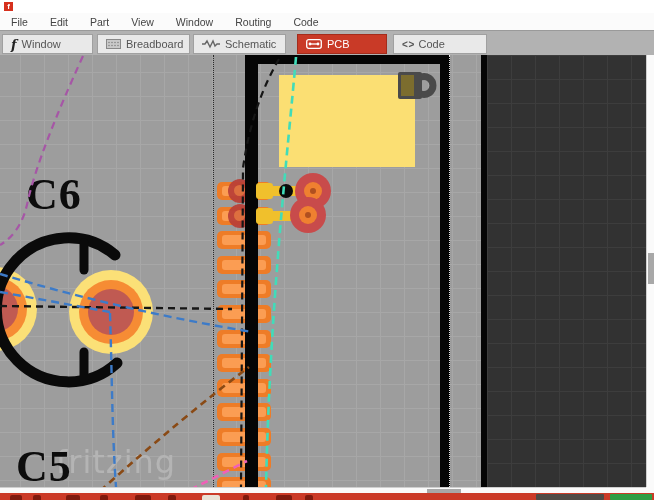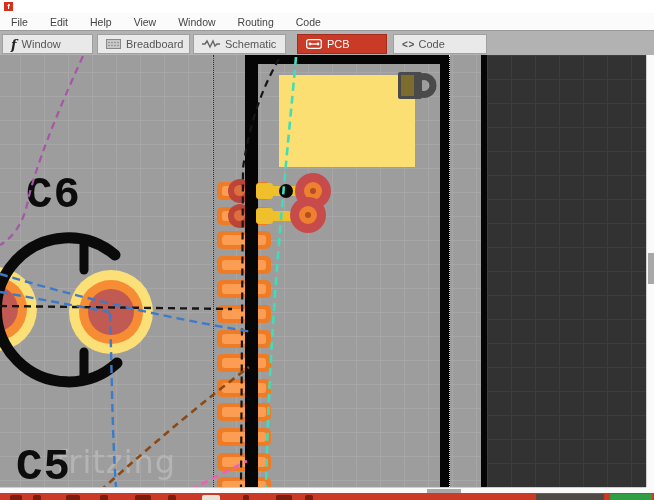--- a/index.html
+++ b/index.html
@@ -27,21 +27,21 @@
   .tab-glyph-f{font-family:"DejaVu Serif",serif;font-style:italic;font-weight:bold;font-size:13px;color:#222;line-height:1;}
   .tab-glyph-code{font-weight:bold;font-size:10px;letter-spacing:-1px;color:#555;}
   .tab svg{display:block;}
 
   
   .canvas{position:absolute;left:0;top:55px;width:646px;height:432px;overflow:hidden;
     background-color:#9d9d9d;
     background-image:linear-gradient(#a7a7a7 1px,transparent 1px),linear-gradient(90deg,#a7a7a7 1px,transparent 1px);
     background-size:24px 24px;background-position:-4px -7px;}
   .watermark{position:absolute;left:56px;top:388px;font-size:32px;font-weight:normal;letter-spacing:1px;color:#b4b4b4;z-index:1;font-family:"DejaVu Sans",sans-serif;}
-  .silk-label{position:absolute;font-family:Liberation Mono, monospace;font-weight:bold;font-size:44px;color:#0c0c0c;z-index:4;letter-spacing:1px;line-height:1;}
+  .silk-label{position:absolute;font-family:Liberation Serif, serif;font-weight:bold;font-size:44px;color:#0c0c0c;z-index:4;letter-spacing:1px;line-height:1;}
   .label-c6{left:26px;top:118px;}
   .label-c5{left:16px;top:390px;}
   .yellow-part{position:absolute;left:279px;top:20px;width:136px;height:92px;background:#fbdf73;z-index:2;}
   .silk-svg{position:absolute;left:0;top:0;z-index:3;pointer-events:none;}
 
   
   .cap-pad{position:absolute;z-index:2;}
   .ring{position:absolute;border-radius:50%;}
   .ring-yellow{background:#fbe077;}
   .ring-orange{background:#f68c34;}
@@ -105,21 +105,21 @@
 
 <div class="app">
 
   <div class="titlebar">
     <div class="app-icon">f</div>
   </div>
 
   <div class="menubar">
     <span class="menu-item">File</span>
     <span class="menu-item">Edit</span>
-    <span class="menu-item">Help</span>
+    <span class="menu-item">Part</span>
     <span class="menu-item">View</span>
     <span class="menu-item">Window</span>
     <span class="menu-item">Routing</span>
     <span class="menu-item">Code</span>
   </div>
 
   <div class="tabbar">
     <div class="tab tab-welcome">
       <span class="tab-glyph-f">f</span>
       <span>Window</span>

